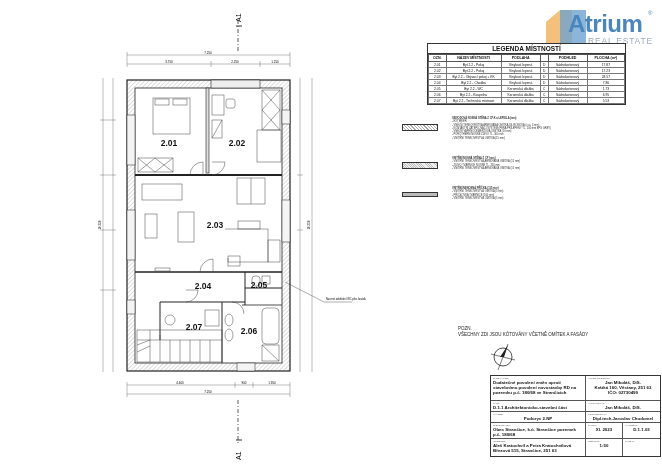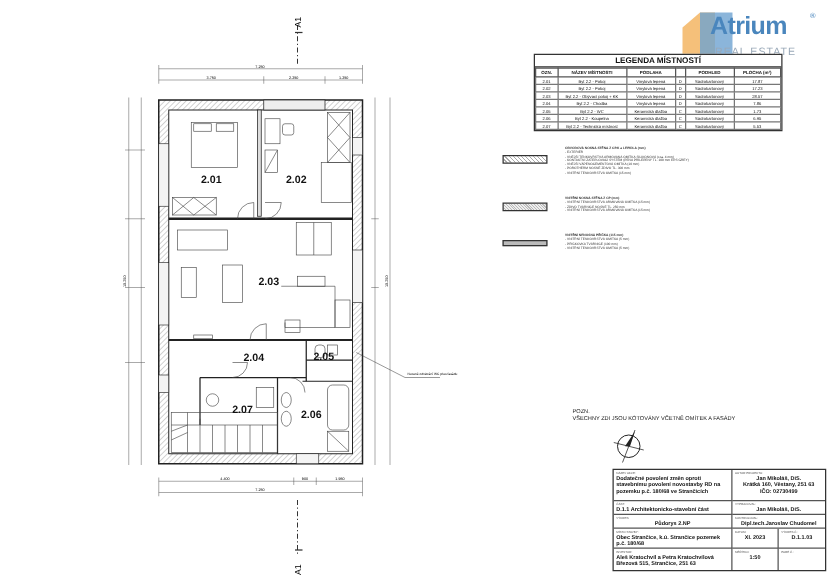--- a/index.html
+++ b/index.html
@@ -1,22 +1,22 @@
 <!DOCTYPE html>
 <html><head>
 <meta charset="utf-8">
 <style>
   html,body{margin:0;padding:0;background:#fff;}
   body{width:662px;height:468px;position:relative;overflow:hidden;font-family:"Liberation Sans",sans-serif;color:#111;}
   .abs{position:absolute;}
   svg text{font-family:"Liberation Sans",sans-serif;}
   
   .logo{left:540px;top:6px;width:122px;height:40px;}
-  .logo-word{position:absolute;left:28px;top:4px;font-size:20px;font-weight:bold;color:#4a86bd;letter-spacing:-0.5px;}
-  .logo-sub{position:absolute;left:32px;top:30px;font-size:8.5px;color:#9aa9b8;letter-spacing:0.8px;}
+  .logo-word{position:absolute;left:28px;top:4px;font-size:24px;font-weight:bold;color:#4a86bd;letter-spacing:-0.5px;}
+  .logo-sub{position:absolute;left:48px;top:30px;font-size:8.5px;color:#9aa9b8;letter-spacing:0.8px;}
   
   .legend{left:427px;top:43px;width:197px;border:1px solid #333;font-size:3.3px;background:#fff;}
   .legend .ttl{font-weight:bold;font-size:6.5px;text-align:center;border-bottom:1px solid #333;height:9px;line-height:9px;}
   .legend table{border-collapse:collapse;width:100%;}
   .legend th{font-size:3.6px;font-weight:bold;border:0.5px solid #555;height:6px;padding:0 1px;}
   .legend td{border:0.5px solid #777;height:5px;padding:0 1px;text-align:center;white-space:nowrap;overflow:hidden;}
   
   .wall-note{font-size:2.6px;line-height:3.3px;color:#333;}
   .wall-note .h{font-weight:bold;}
   .wall-swatch{border:1px solid #333;height:5px;width:34px;}

